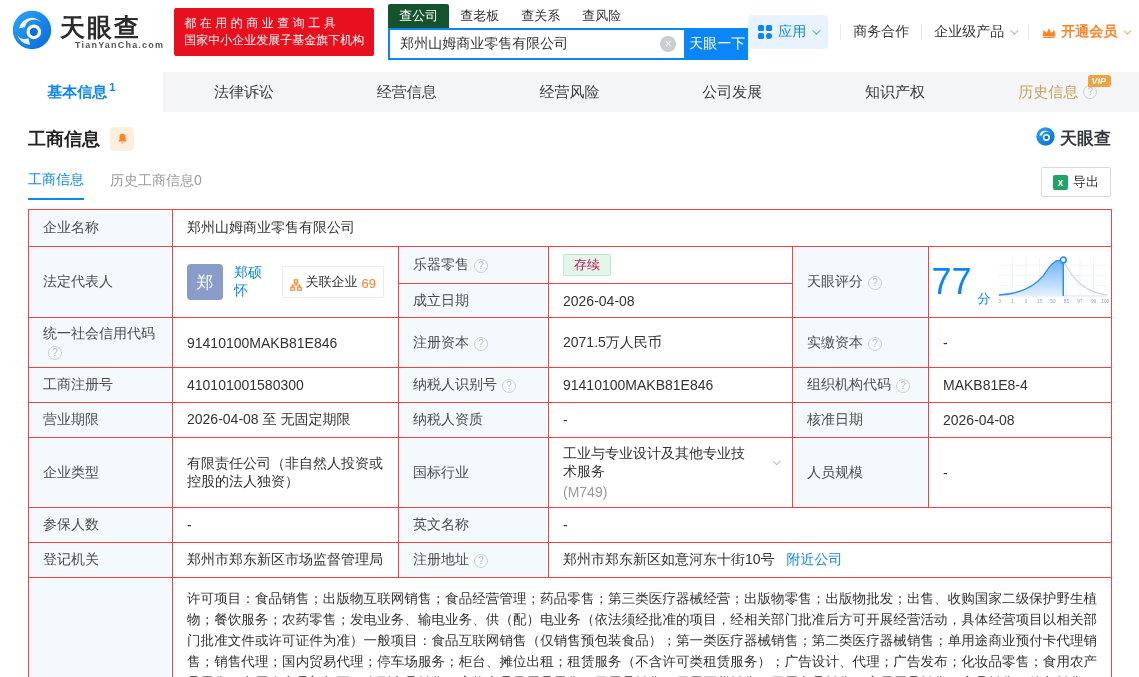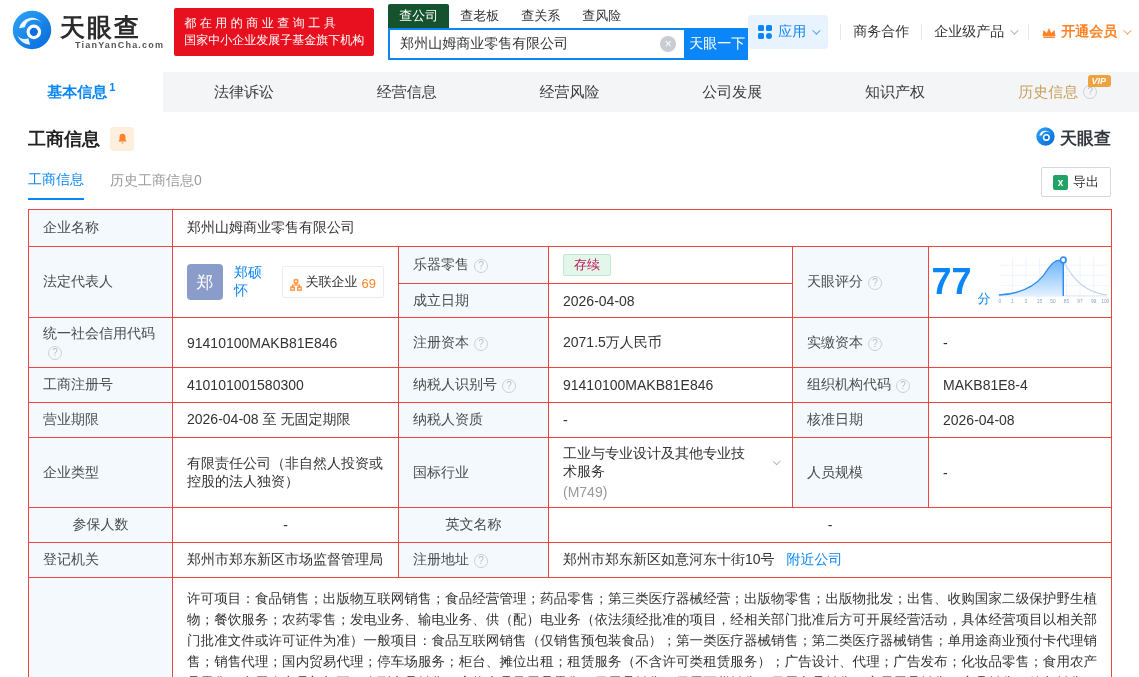--- a/index.html
+++ b/index.html
@@ -73,21 +73,21 @@
   .rep-cell { display:flex; align-items:center; }
   .avatar { width:36px; height:36px; background:#8a9cc9; border-radius:4px; color:#fff; font-size:17px;
     display:flex; align-items:center; justify-content:center; cursor:pointer; flex:none; }
   .rep-name { color:#0b86f8; margin:0 9px 0 11px; cursor:pointer; }
   .rel-badge { display:inline-flex; align-items:flex-end; gap:4px; border:1px solid #ececec; border-radius:2px;
     padding:6px 7px; font-size:13px; cursor:pointer; background:#fff; white-space:nowrap; }
   .rel-count { color:#ff8327; }
   .status-badge { display:inline-block; background:#e2f6ea; color:#be185d; border:1px solid #bfe8d0;
     font-size:13px; padding:1px 10px; border-radius:2px; }
   .score-cell { display:flex; align-items:center; justify-content:center; gap:6px; }
-  .score-num { font-size:36px; font-weight:bold; color:#0b86f8; line-height:1; }
+  .score-num { font-size:36px; font-weight:normal; color:#0b86f8; line-height:1; }
   .score-unit { font-size:13px; color:#0b86f8; align-self:flex-end; margin-bottom:4px; }
   .industry-line { display:flex; align-items:center; gap:8px; }
   .industry-code { color:#999; margin-top:3px; }
   .addr-link { color:#0b86f8; cursor:pointer; margin-left:8px; white-space:nowrap; }
   .scope-text { font-size:13.5px; line-height:21px; color:#333; text-align:justify; }
 </style>
 </head>
 <body>
 
 <header class="top-header">
@@ -366,21 +366,21 @@
       <div class="industry-line">
         <span>工业与专业设计及其他专业技术服务</span>
         <i class="caret gray"></i>
       </div>
       <div class="industry-code">(M749)</div>
     </td>
     <td class="lbl">人员规模</td>
     <td>-</td>
   </tr>
 
-  <tr style="height:35px;text-align:center;">
+  <tr style="height:35px;">
     <td class="lbl">参保人数</td>
     <td>-</td>
     <td class="lbl">英文名称</td>
     <td colspan="3">-</td>
   </tr>
 
   <tr style="height:35px;">
     <td class="lbl">登记机关</td>
     <td>郑州市郑东新区市场监督管理局</td>
     <td class="lbl">

